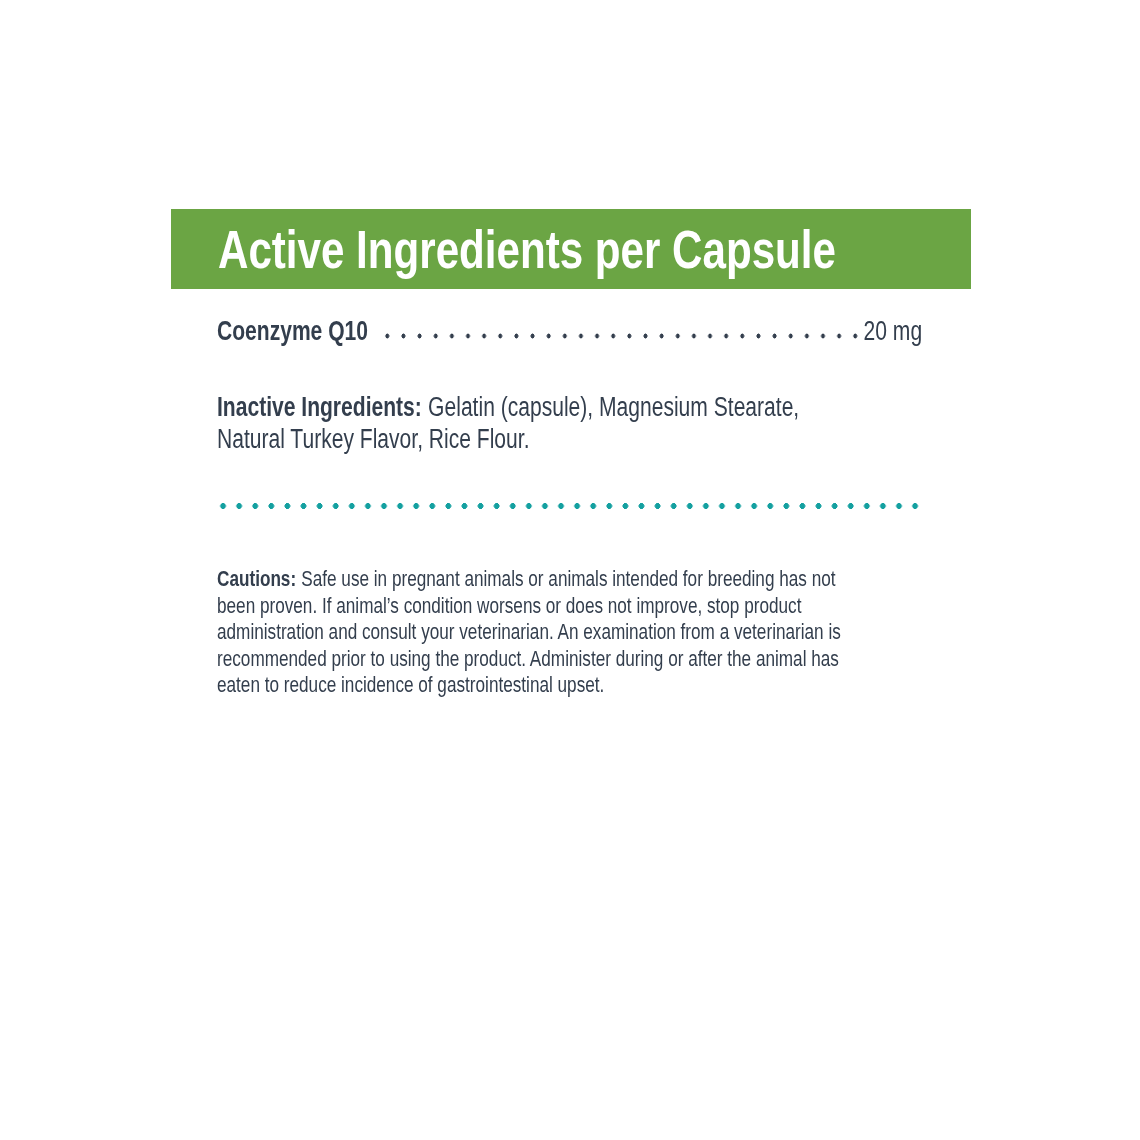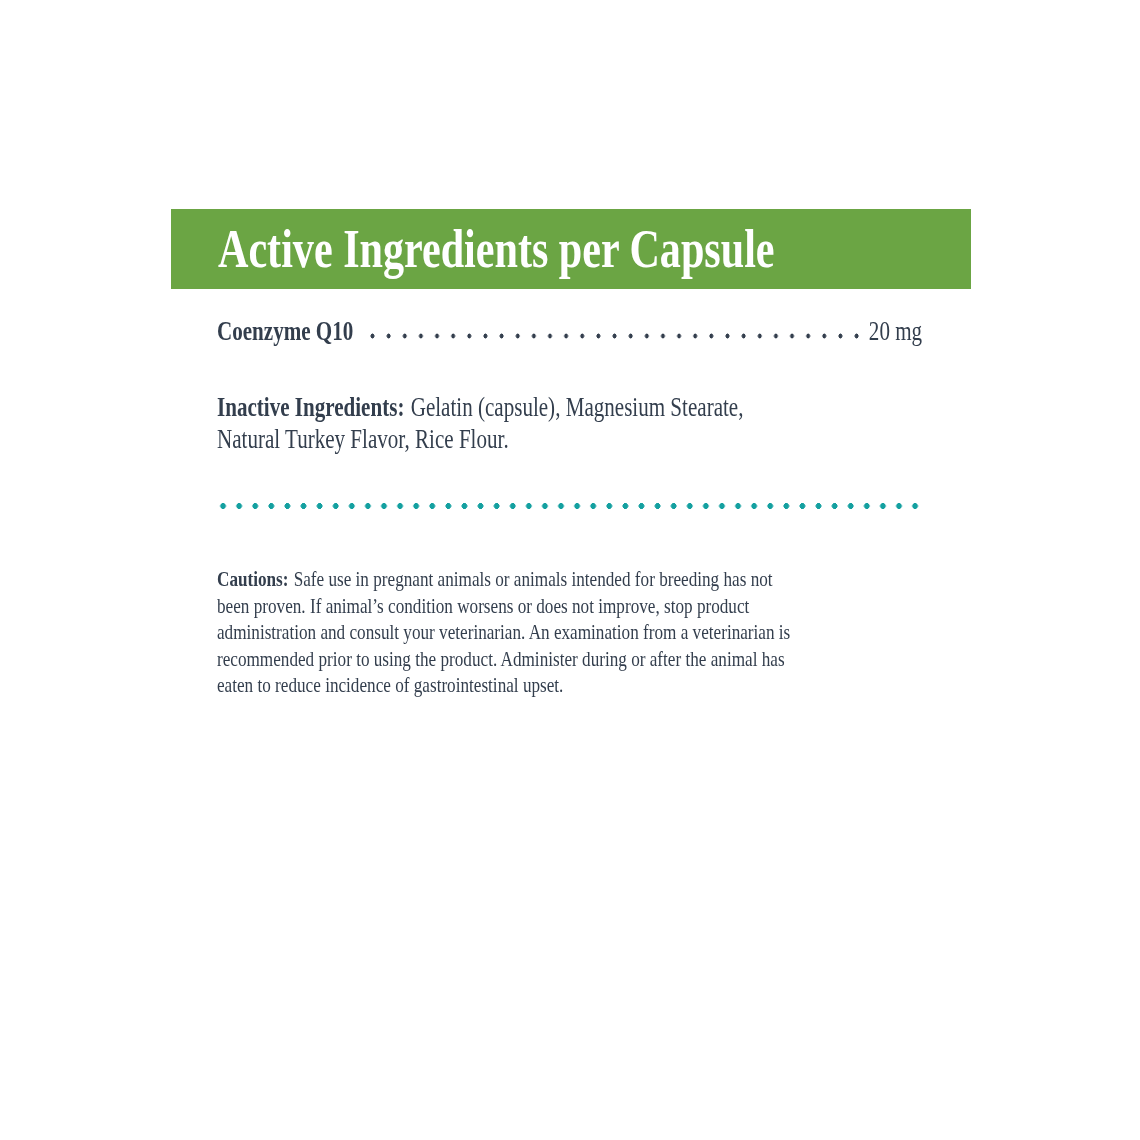--- a/index.html
+++ b/index.html
@@ -6,21 +6,21 @@
     margin: 0;
     padding: 0;
     background: #ffffff;
   }
   .stage {
     position: relative;
     width: 1140px;
     height: 1140px;
     background: #ffffff;
     overflow: hidden;
-    font-family: Liberation Serif, serif;
+    font-family: Liberation Sans, sans-serif;
     color: var(--text, #333E4D);
   }
   
   .condensed {
     transform: scaleX(0.78);
     transform-origin: 0 0;
   }
   .banner {
     position: absolute;
     left: 171px;

